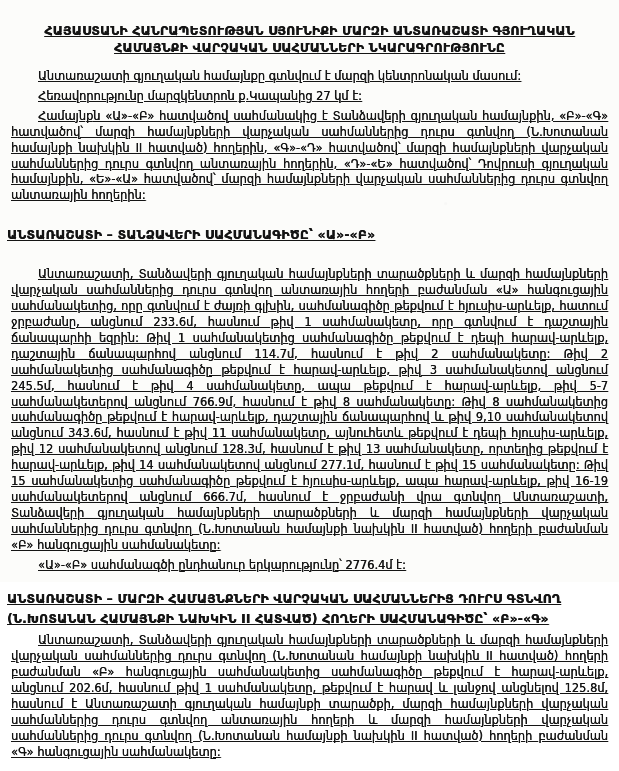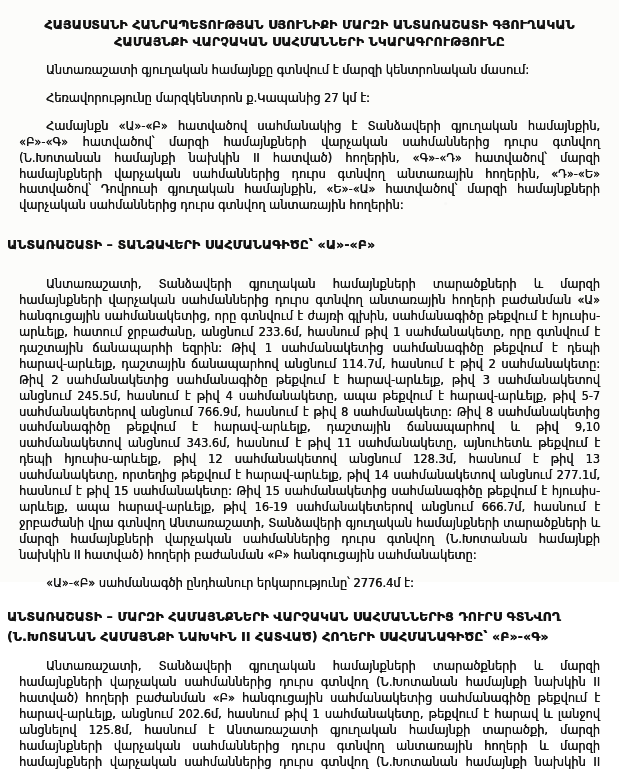--- a/index.html
+++ b/index.html
@@ -3,41 +3,42 @@
 <meta charset="utf-8">
 <style>
   html,body{margin:0;padding:0;}
   body{
     width:619px;height:771px;overflow:hidden;
     background:#ffffff;
   }
   .page{
     box-sizing:border-box;
     width:619px;height:582px;
-    padding:16px 7px 4px 7px;
+    padding:22px 7px 4px 7px;
     background:
       radial-gradient(circle at 18% 92%, rgba(0,0,0,0.03) 0 1px, transparent 2px),
       radial-gradient(circle at 72% 35%, rgba(0,0,0,0.02) 0 1px, transparent 2px),
       #fcfcfa;
     color:#141414;
     font-family:"DejaVu Sans", sans-serif;
     font-size:11.4px;
     line-height:15.9px;
     text-shadow:0.3px 0 0 currentColor; 
+    text-decoration:underline;
   }
   .title-block{
     text-align:center;
     font-weight:bold;
     font-size:12.4px;
     line-height:17px;
     letter-spacing:0.2px;
     margin-bottom:13px;
   }
   p{
-    margin:12px;
+    margin:4px;
     text-indent:27px;
     text-align:justify;
   }
   p.single{ text-align:left; }
   .section-heading{
     font-weight:bold;
     font-size:12.4px;
     line-height:20px;
     letter-spacing:0.2px;
     margin:21px 0 22px 0;

